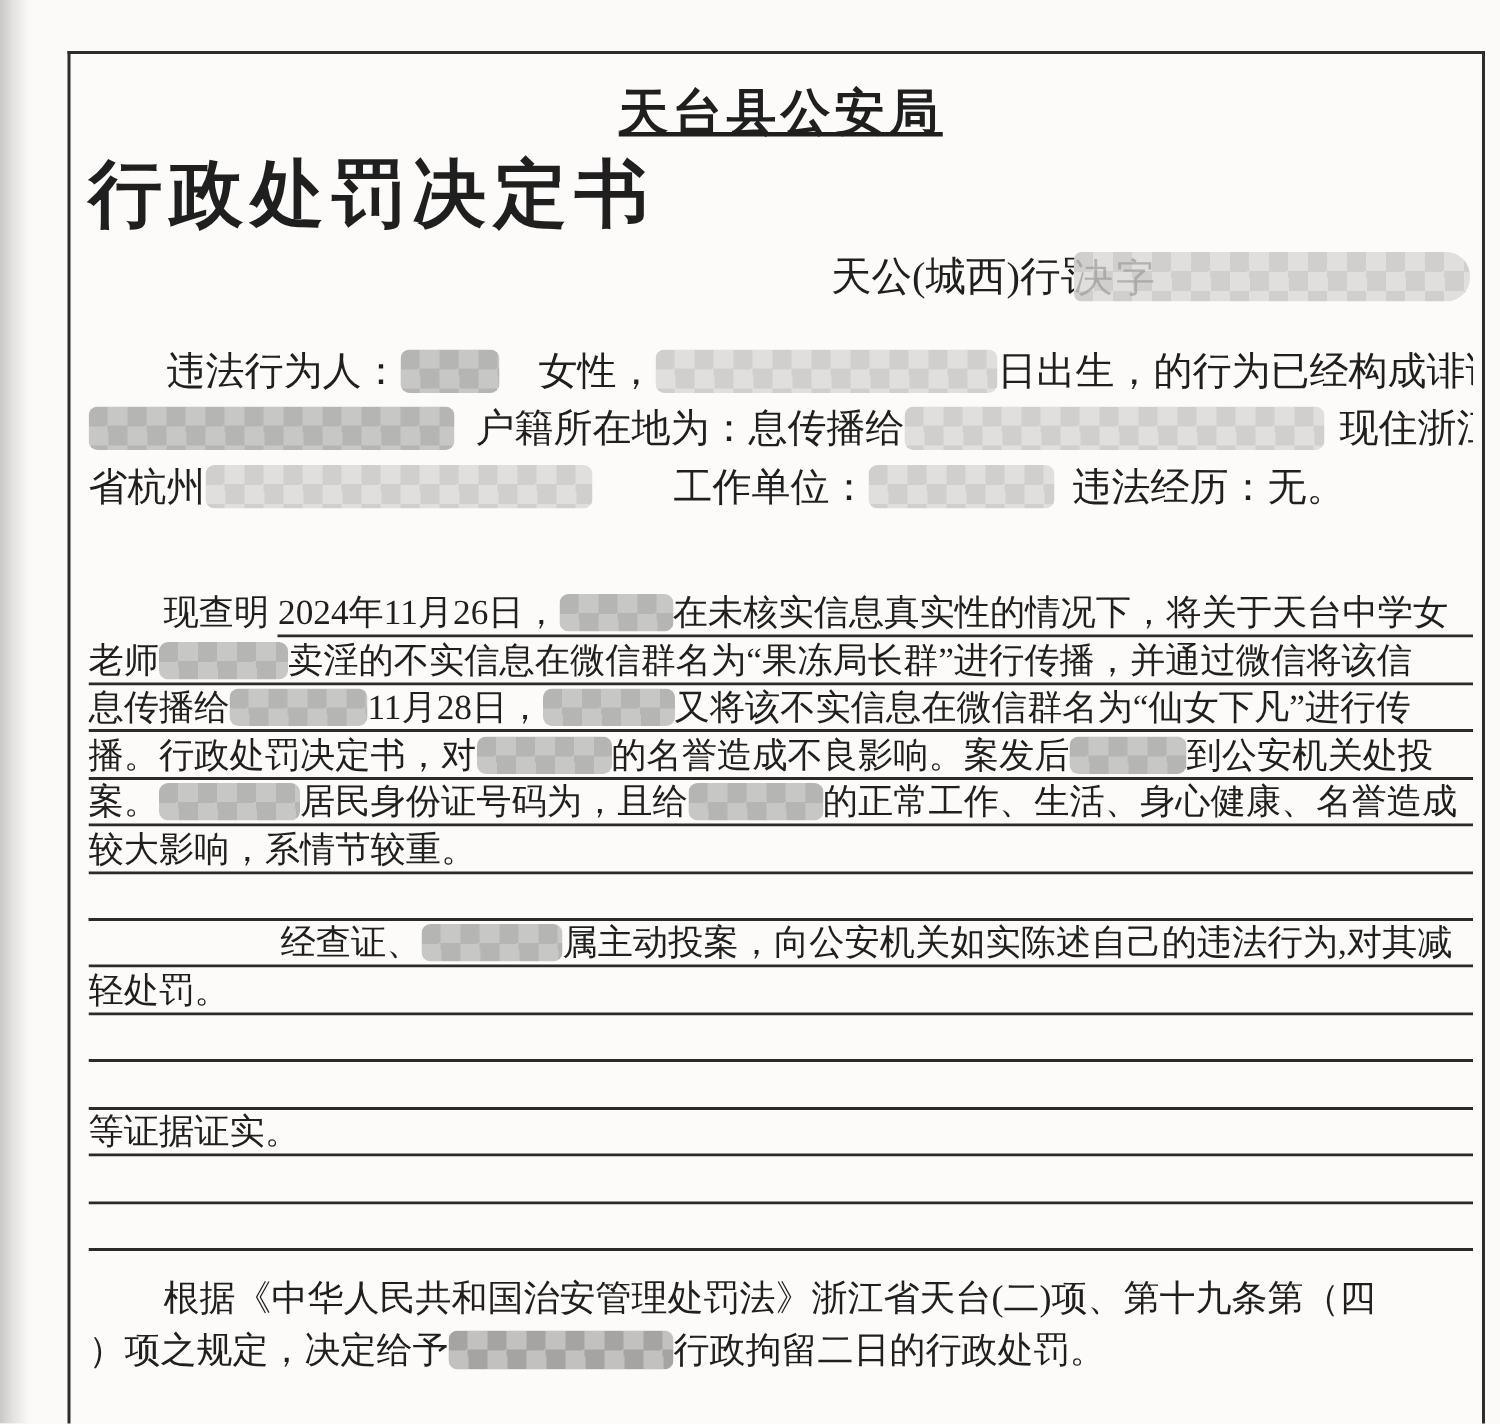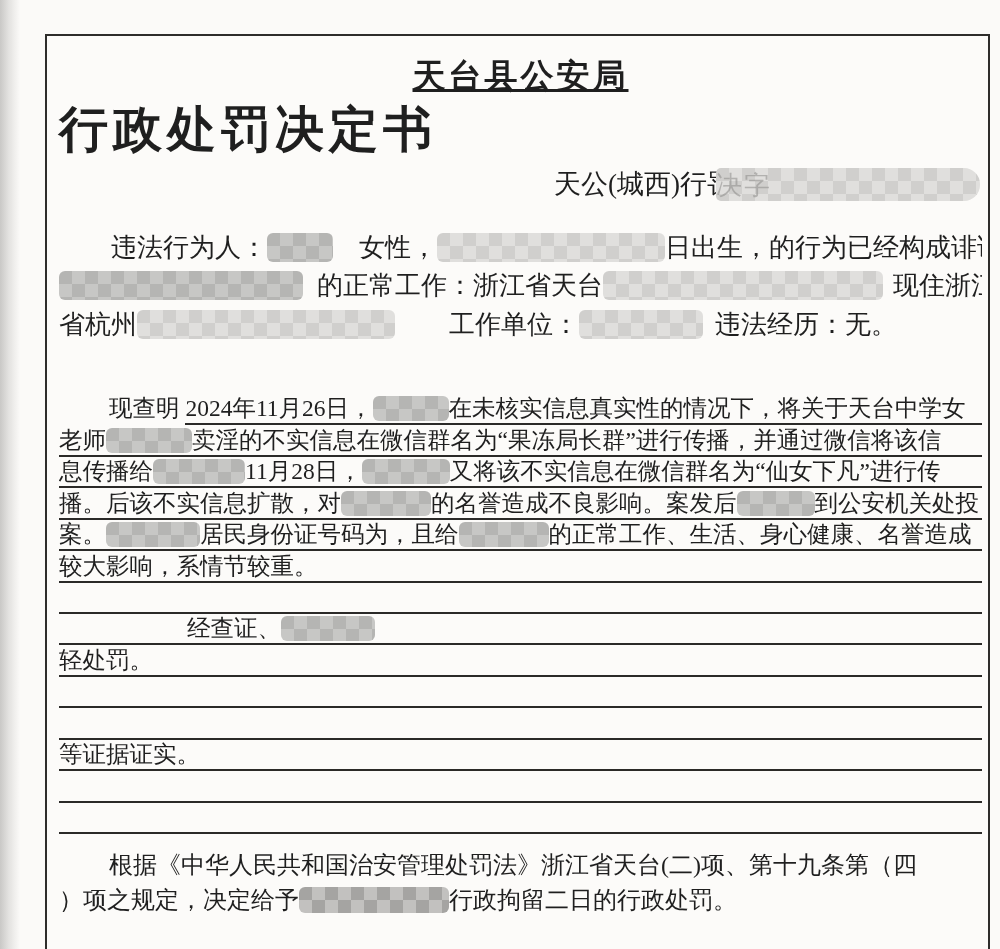--- a/index.html
+++ b/index.html
@@ -110,21 +110,21 @@
             <span class="txt">违法行为人：</span>
             <span class="redact" style="width: 66px;"></span>
             <span class="sp" style="width: 26px;"></span>
             <span class="txt">女性，</span>
             <span class="redact light" style="width: 228px;"></span>
             <span class="txt">日出生，的行为已经构成诽谤</span>
           </div>
           <div class="row">
             <span class="redact" style="width: 244px;"></span>
             <span class="sp" style="width: 14px;"></span>
-            <span class="txt">的正常工作：浙江省天台</span>
+            <span class="txt">户籍所在地为：息传播给</span>
             <span class="redact light" style="width: 280px;"></span>
             <span class="sp" style="width: 10px;"></span>
             <span class="txt">现住浙江</span>
           </div>
           <div class="row">
             <span class="txt">省杭州</span>
             <span class="redact light" style="width: 258px;"></span>
             <span class="sp" style="width: 54px;"></span>
             <span class="txt">工作单位：</span>
             <span class="redact light" style="width: 124px;"></span>
@@ -144,41 +144,42 @@
             <span class="txt">卖淫的不实信息在微信群名为“果冻局长群”进行传播，并通过微信将该信</span>
           </div>
           <div class="row">
             <span class="txt">息传播给</span>
             <span class="redact" style="width: 92px;"></span>
             <span class="txt">11月28日，</span>
             <span class="redact" style="width: 88px;"></span>
             <span class="txt">又将该不实信息在微信群名为“仙女下凡”进行传</span>
           </div>
           <div class="row">
-            <span class="txt">播。后该不实信息扩散，对</span>
+            <span class="txt">播。行政处罚决定书，对</span>
             <span class="redact" style="width: 90px;"></span>
             <span class="txt">的名誉造成不良影响。案发后</span>
             <span class="redact" style="width: 78px;"></span>
             <span class="txt">到公安机关处投</span>
           </div>
           <div class="row">
             <span class="txt">案。</span>
             <span class="redact" style="width: 94px;"></span>
             <span class="txt">居民身份证号码为，且给</span>
             <span class="redact" style="width: 90px;"></span>
             <span class="txt">的正常工作、生活、身心健康、名誉造成</span>
           </div>
           <div class="row">
             <span class="txt">较大影响，系情节较重。</span>
           </div>
         </div>
         <div class="section sec-mitigation ruled">
           <div class="row" style="padding-left: 128px;">
             <span class="txt">经查证、</span>
             <span class="redact" style="width: 94px;"></span>
+            <span class="txt">属主动投案，向公安机关如实陈述自己的违法行为,对其减</span>
           </div>
           <div class="row">
             <span class="txt">轻处罚。</span>
           </div>
           <div class="row"></div>
           <div class="row"></div>
         </div>
         <div class="section sec-evidence ruled">
           <div class="row">
             <span class="txt">等证据证实。</span>

